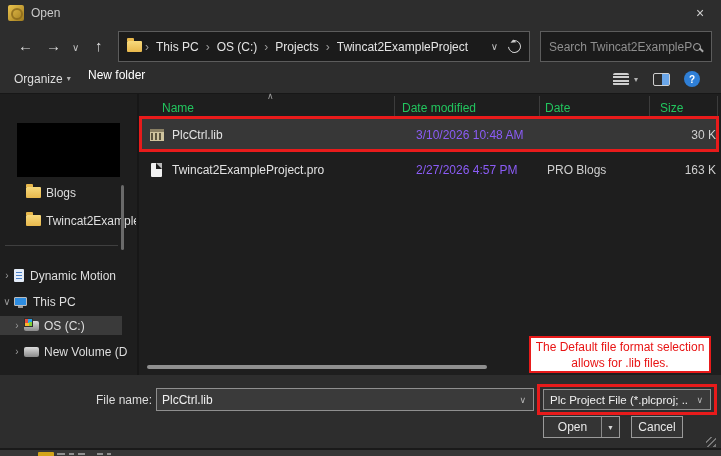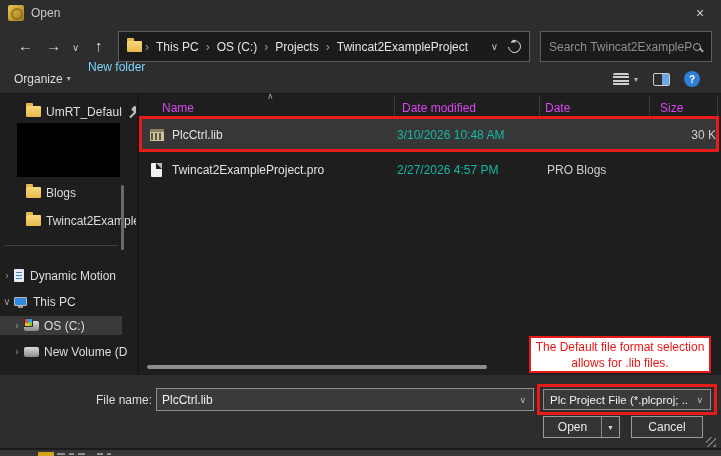--- a/index.html
+++ b/index.html
@@ -42,21 +42,21 @@
     font-family:"Liberation Sans",sans-serif; font-size:12px; min-width:0; }
   #search-input::placeholder { color:#8f8f8f; }
   .mag { width:8px; height:8px; border:1.5px solid #a8a8a8; border-radius:50%; position:relative; flex:0 0 auto; margin-right:2px;}
   .mag::after { content:""; position:absolute; width:5px; height:1.5px; background:#a8a8a8;
     right:-4px; bottom:-1px; transform:rotate(45deg); }
 
   
   #toolbar { left:0; top:66px; width:721px; height:28px; border-bottom:1px solid #171717; }
   #organize-btn { left:14px; top:72px; color:#dedede; }
   #organize-btn .menu-arrow { font-size:8px; color:#b0b0b0; margin-left:4px; vertical-align:2px; }
-  #newfolder-btn { left:88px; top:60px; color:#7dd3fc; }
+  #newfolder-btn { left:88px; top:68px; color:#ffffff; }
   #views-btn { left:613px; top:73px; width:16px; height:13px; border-radius:2px;
     background:repeating-linear-gradient(#cfcfcf 0 2px,#2d2d2d 2px 3.5px); }
   #views-arrow { left:634px; top:75px; font-size:8px; color:#b0b0b0; }
   #pane-btn { left:653px; top:73px; width:17px; height:13px; border:1px solid #cfcfcf; border-radius:2px; }
   #pane-btn::after { content:""; position:absolute; right:0; top:0; width:7px; height:11px; background:#6aa6e8; }
   #help-btn { left:684px; top:71px; width:16px; height:16px; border-radius:50%; background:#2f7fd6;
     color:#fff; font-size:10px; font-weight:bold; display:flex; align-items:center; justify-content:center; }
 
   
   #content { left:0; top:94px; width:721px; height:281px; background:#1e1e1e; }
@@ -82,25 +82,25 @@
   .drive { width:15px; height:10px; border-radius:2px; background:linear-gradient(#dcdcdc,#8a8a8a);
     position:relative; margin-right:5px; flex:0 0 auto; }
   .drive.os::after { content:""; position:absolute; left:1px; top:-2px; width:7px; height:7px;
     background:conic-gradient(#29a3e8 0 90deg,#7fd03a 0 180deg,#f8b62c 0 270deg,#e84c3d 0); outline:1px solid #2d2d2d; }
   .side-sel { background:#3a3a3a; }
   #side-scroll { left:121px; top:91px; width:3px; height:65px; background:#6a6a6a; border-radius:2px; }
   #side-vline { left:137px; top:0; width:2px; height:281px; background:#171717; }
 
   
   #list { left:139px; top:0; width:582px; height:281px; }
-  .hdr-label { position:absolute; top:7px; color:#d946ef; }
+  .hdr-label { position:absolute; top:7px; color:#22c55e; }
   .col-div { position:absolute; top:2px; width:1px; height:20px; background:#3c3c3c; }
   #sort-caret { position:absolute; left:128px; top:-3px; color:#9a9a9a; font-size:9px; }
   .filerow { position:absolute; left:2px; width:578px; height:30px; display:flex; align-items:center; color:#e2e2e2; }
-  .cell-date { position:absolute; left:256px; color:#14b8a6; }
+  .cell-date { position:absolute; left:275px; color:#8b5cf6; }
   .cell-type { position:absolute; left:406px; color:#cfcfcf; }
   .cell-size { position:absolute; left:470px; width:105px; text-align:right; color:#cfcfcf; }
   .lib-icon { width:14px; height:12px; margin:0 8px 0 9px; background:#cfc49e; border-top:3px solid #8a8064;
     position:relative; flex:0 0 auto; }
   .lib-icon::after { content:""; position:absolute; left:1px; top:1px; width:11px; height:7px;
     background:repeating-linear-gradient(90deg,#5c553f 0 2px,transparent 2px 4px); }
   .pro-icon { width:11px; height:14px; margin:0 10px 0 10px; background:#f1f1f1; border-radius:1px;
     position:relative; flex:0 0 auto; }
   .pro-icon::after { content:""; position:absolute; right:0; top:0; border:3px solid #b9b9b9;
     border-left-color:#1e1e1e; border-bottom-color:#1e1e1e; }
@@ -126,21 +126,21 @@
   .combo-chevron { color:#b8b8b8; font-size:9px; margin:0 7px; flex:0 0 auto; }
   #type-red { left:537px; top:9px; width:180px; height:31px; }
   #type-combo { left:543px; top:14px; width:168px; height:21px; font-size:11.5px; }
   #type-combo .val { flex:1; padding-left:6px; white-space:nowrap; overflow:hidden; }
   .btn { position:absolute; top:41px; height:22px; background:#343434; border:1px solid #9a9a9a;
     display:flex; align-items:center; justify-content:center; color:#e8e8e8; }
   #open-btn { left:543px; width:77px; padding:0; }
   #open-btn .lbl { flex:1; text-align:center; }
   #open-btn .split { width:18px; height:100%; border-left:1px solid #8a8a8a; display:flex;
     align-items:center; justify-content:center; font-size:7px; color:#d8d8d8; }
-  #cancel-btn { left:631px; width:72px; }
+  #cancel-btn { left:631px; width:52px; }
   #grip { left:706px; top:62px; width:10px; height:10px; position:absolute;
     background:repeating-linear-gradient(135deg,transparent 0 3px,#8a8a8a 3px 4.5px); opacity:.8; }
 
   
   #peek { left:0; top:448px; width:721px; height:8px; background:#363636; border-top:2px solid #1a1a1a; }
   #peek-yellow { left:38px; top:2px; width:16px; height:5px; background:#d2a419; border-radius:1px; }
   .peek-dash { position:absolute; top:3px; height:2px; background:#8f8f8f; }
 </style>
 </head>
 <body>
@@ -187,25 +187,20 @@
     </div>
     <div id="newfolder-btn" class="abs">New folder</div>
     <div id="views-btn" class="abs"></div>
     <div id="views-arrow" class="abs">▾</div>
     <div id="pane-btn" class="abs"></div>
     <div id="help-btn" class="abs">?</div>
 
     <div id="content" class="abs">
 
       <div id="sidebar" class="abs">
-        <div class="side-row" style="top:8px;">
-          <span class="folder"></span>
-          <span>UmRT_Defaul</span>
-          <span class="pin"></span>
-        </div>
         <div id="redacted-thumb" class="abs"></div>
         <div class="side-row" style="top:89px;">
           <span class="folder"></span>
           <span>Blogs</span>
         </div>
         <div class="side-row" style="top:117px;">
           <span class="folder"></span>
           <span>Twincat2Example</span>
         </div>
         <div id="side-divider" class="abs"></div>
@@ -252,20 +247,21 @@
           <span class="cell-date">3/10/2026 10:48 AM</span>
           <span class="cell-size">30 K</span>
         </div>
         <div class="red-outline" id="row-red"></div>
 
         <div class="filerow" style="top:61px;">
           <span class="pro-icon"></span>
           <span>Twincat2ExampleProject.pro</span>
           <span class="cell-date">2/27/2026 4:57 PM</span>
           <span class="cell-type">PRO Blogs</span>
+          <span class="cell-size">163 K</span>
         </div>
 
         <div id="hscroll"></div>
       </div>
     </div>
 
     <div id="annotation" class="abs">
       <span style="display:block;">The Default file format selection</span>
       <span style="display:block;">allows for .lib files.</span>
     </div>

